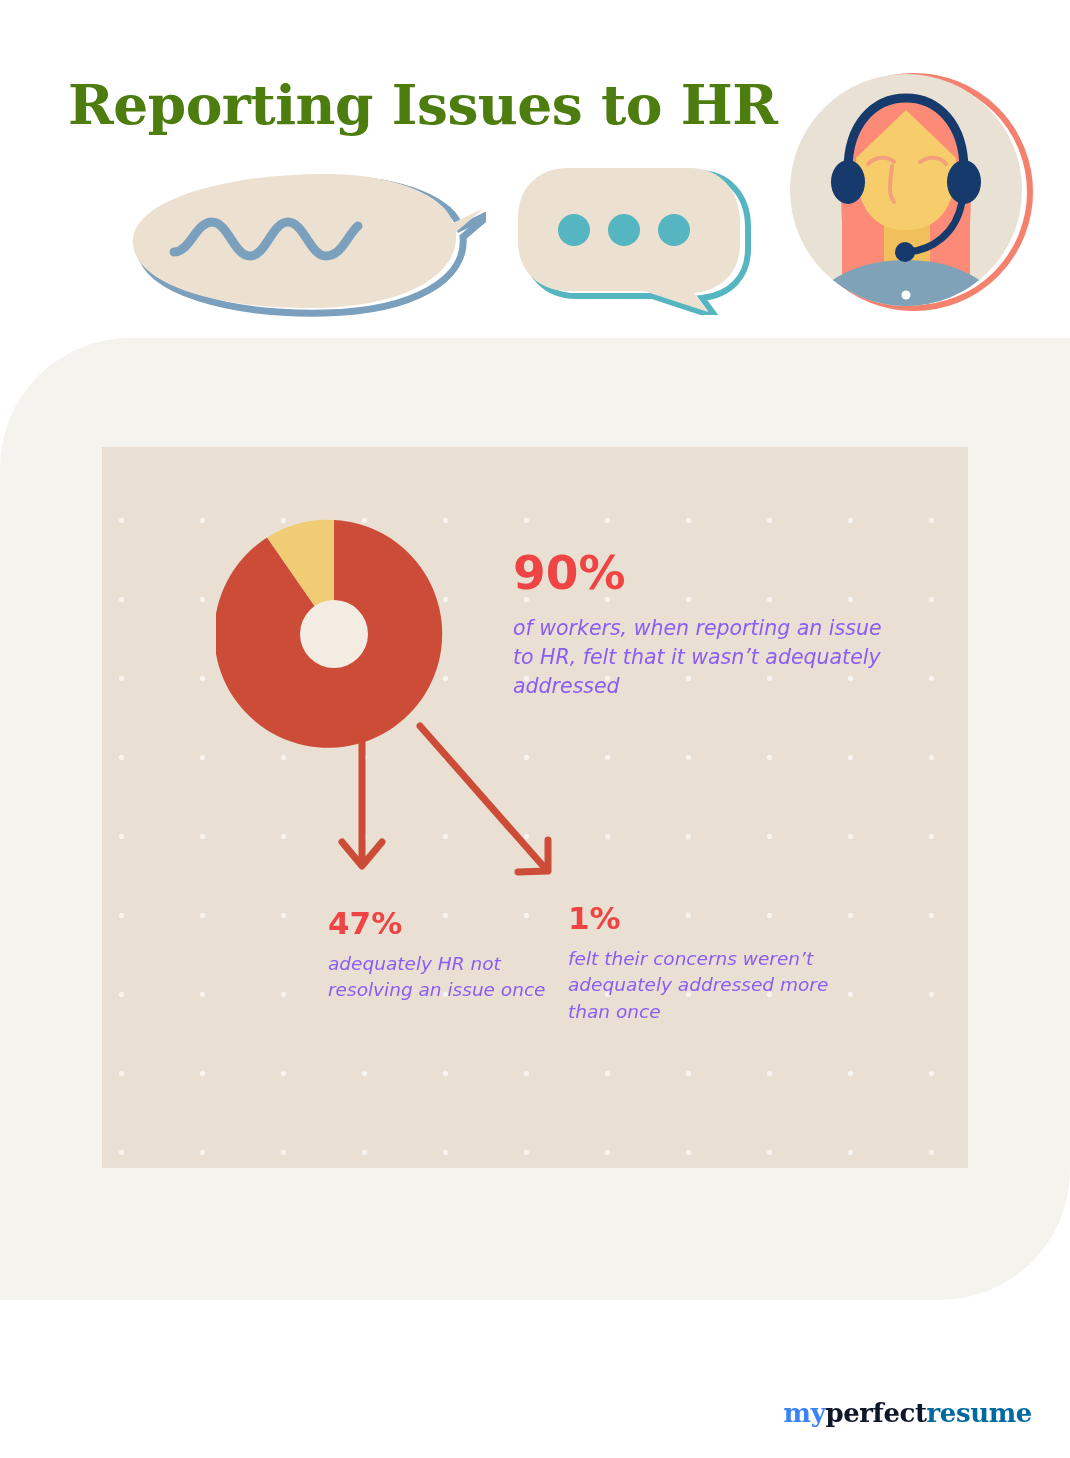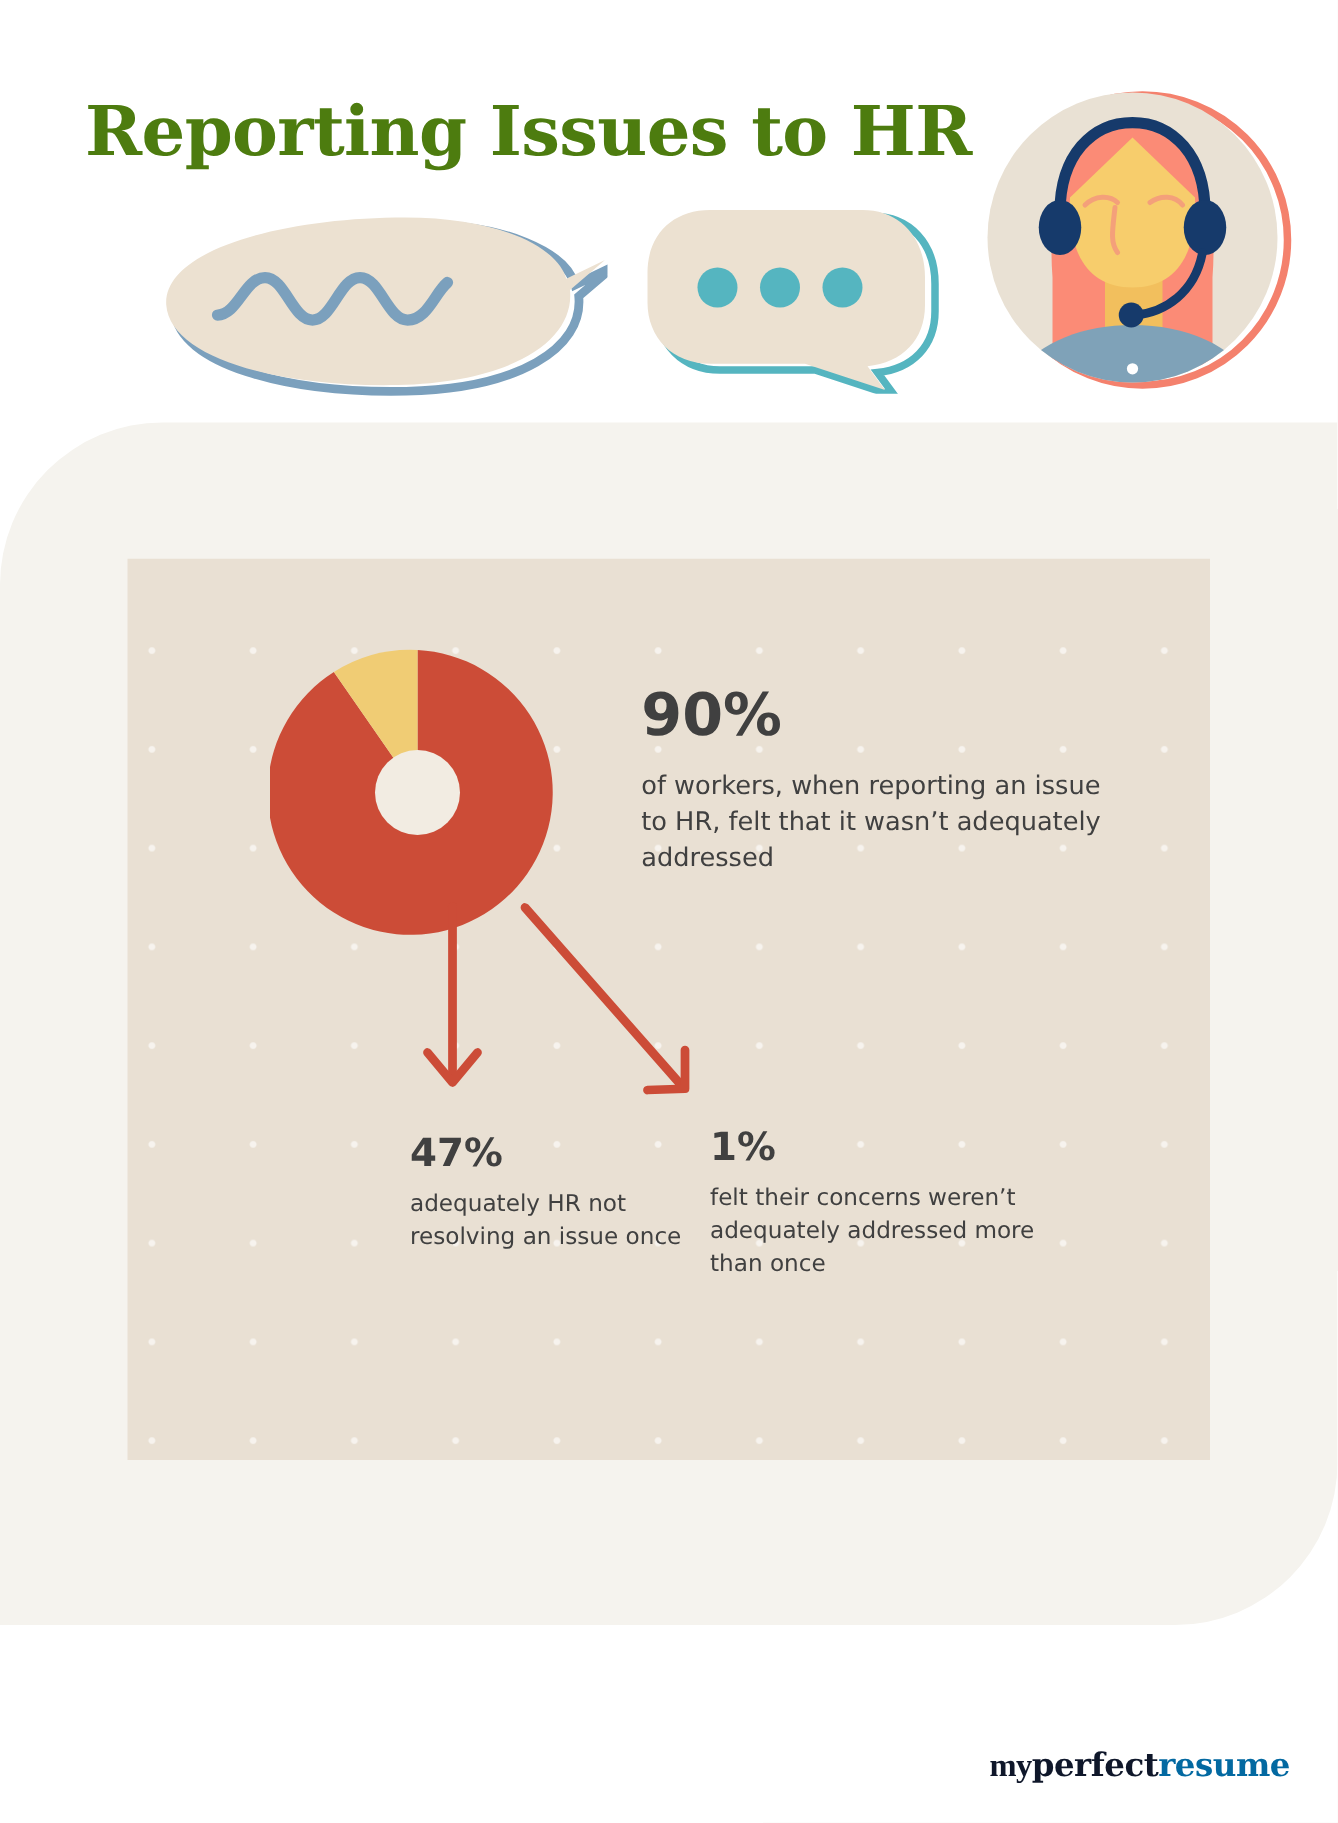--- a/index.html
+++ b/index.html
@@ -68,26 +68,27 @@
     left: 216px; top: 516px;
     width: 236px; height: 236px;
   }
 
   
   #arrows { position: absolute; left: 320px; top: 720px; width: 270px; height: 180px; }
 
   
   .stat-value {
     font-weight: bold;
-    color: #404040;
+    color: #ef4444;
     line-height: 1;
   }
   .stat-desc {
-    color: #404040;
+    color: #8b5cf6;
     line-height: 1.42;
+    font-style: italic;
   }
 
   #stat-main {
     position: absolute;
     left: 513px; top: 549px;
     width: 370px;
   }
   #stat-main .stat-value { font-size: 47px; margin-bottom: 18px; }
   #stat-main .stat-desc  { font-size: 20.5px; }
 
@@ -107,21 +108,21 @@
   
   #brand-logo {
     position: absolute;
     right: 38px; bottom: 30px;
     font-family: "DejaVu Serif", "Liberation Serif", serif;
     font-weight: bold;
     font-size: 26px;
     letter-spacing: -0.4px;
     white-space: nowrap;
   }
-  #brand-logo .logo-my     { color: #0f172a; font-family: Liberation Serif, serif; }
+  #brand-logo .logo-my     { color: #3b82f6; }
   #brand-logo .logo-perfect{ color: #0f172a; }
   #brand-logo .logo-resume { color: #0369a1; }
 </style>
 </head>
 <body>
 
 <div id="header-area">
 
   <div id="page-title">Reporting Issues to HR</div>
 

